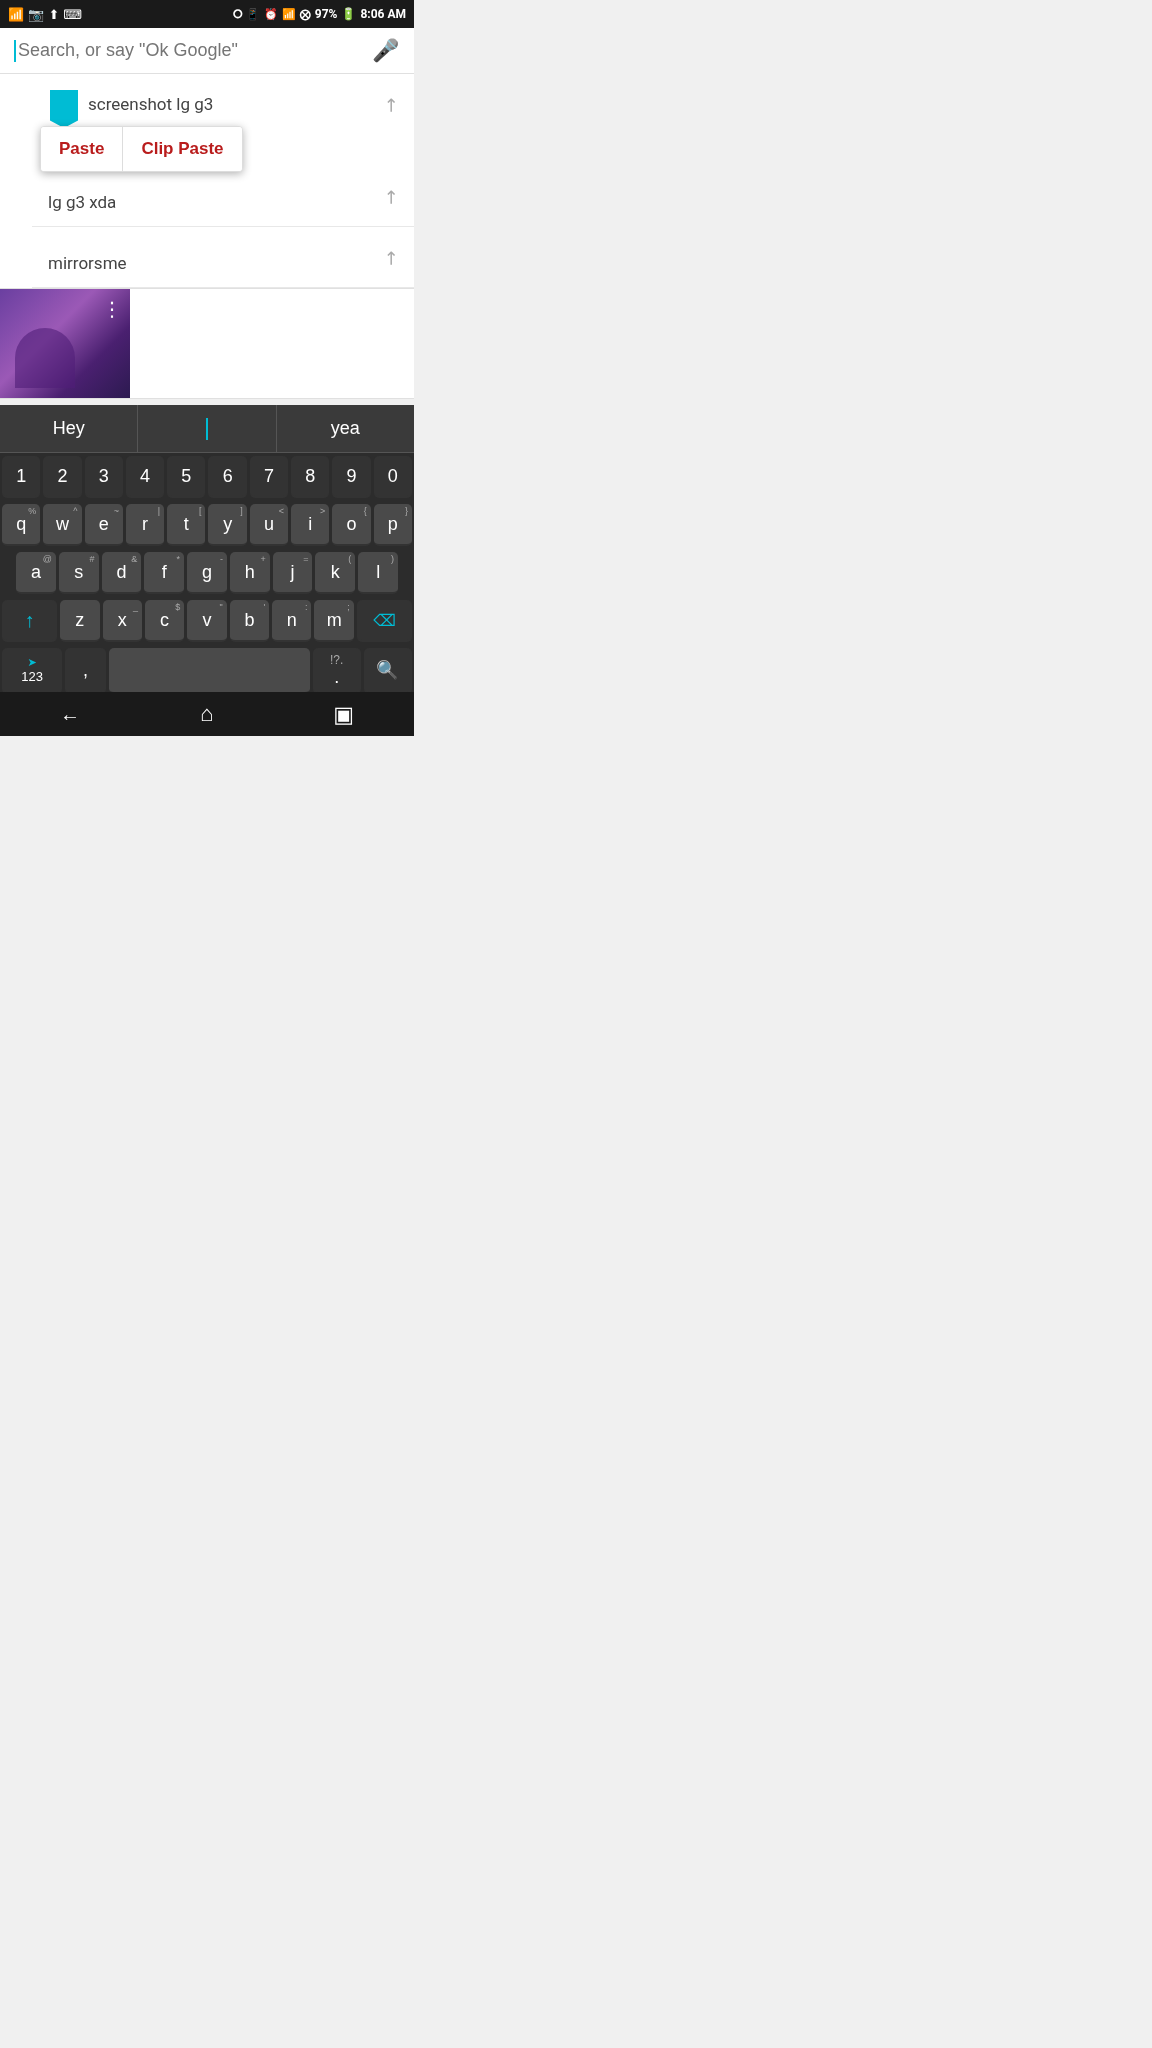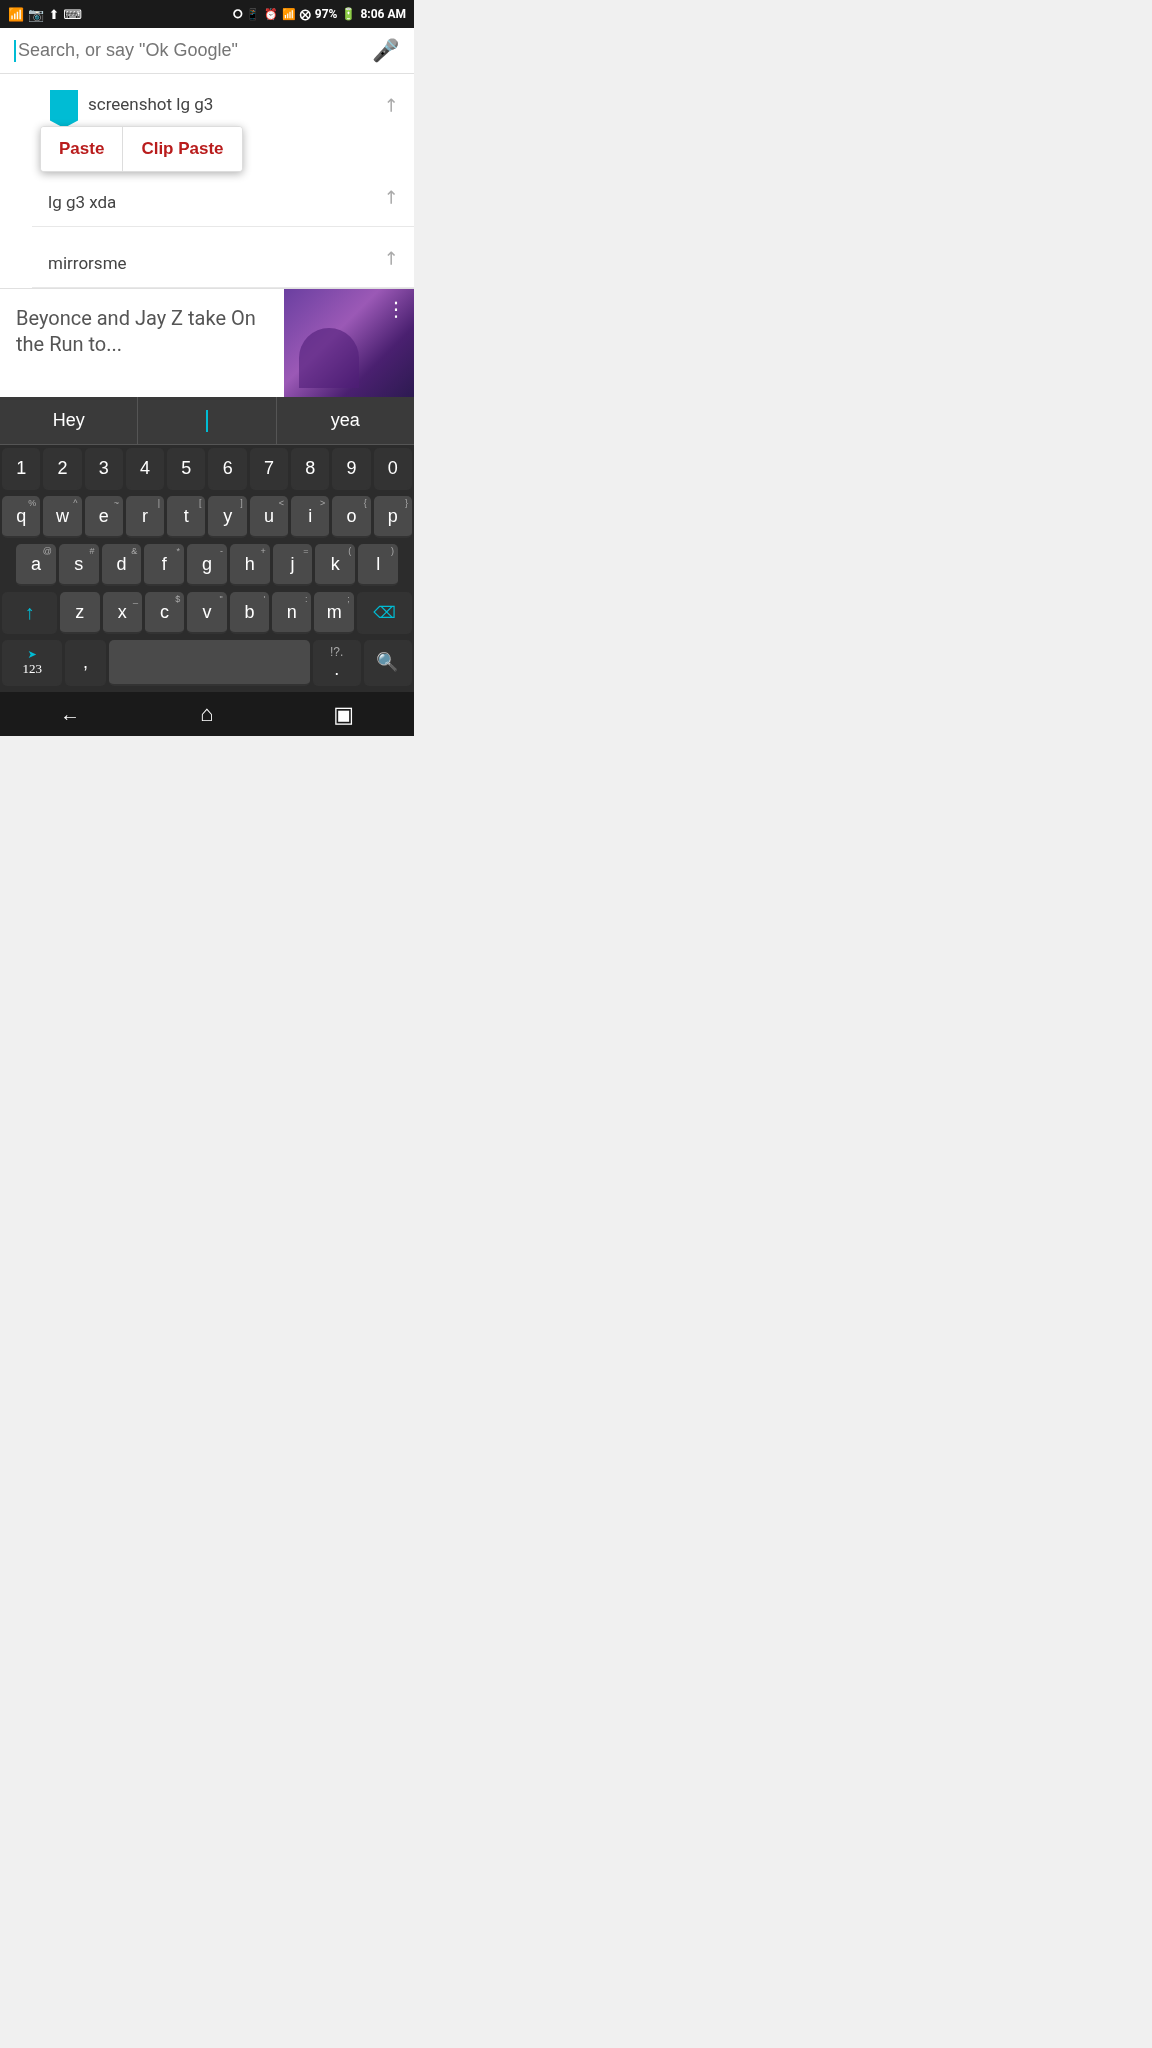--- a/index.html
+++ b/index.html
@@ -160,21 +160,21 @@
       left: 15px;
       width: 60px;
       height: 60px;
       background: rgba(80,30,120,0.6);
       border-radius: 50% 50% 0 0;
     }
 
     
     .keyboard {
       position: absolute;
-      bottom: 44px;
+      bottom: 36px;
       left: 0;
       width: 100%;
       background: #2c2c2c;
     }
 
     
     .key-suggestions {
       display: flex;
       height: 48px;
       background: #3a3a3a;
@@ -310,21 +310,20 @@
     <span class="suggestion-arrow">↗</span>
   </div>
 
   <div class="suggestion-row">
     <span class="suggestion-text">mirrorsme</span>
     <span class="suggestion-arrow">↗</span>
   </div>
 </div>
 
 <div class="news-card">
-  <div class="news-text">Beyonce and Jay Z take On the Run to...</div>
   <div class="news-image">
     <span class="three-dots">⋮</span>
   </div>
 </div>
 
 <div class="keyboard">
 
   <div class="key-suggestions">
     <div class="key-suggestion">
       <span>Hey</span>
@@ -485,21 +484,21 @@
         <span class="key-main">m</span>
       </div>
     <div class="key dark backspace-key" style="display:flex;align-items:center;justify-content:center;">
       <span style="color:#00bcd4;font-size:16px;">⌫</span>
     </div>
   </div>
 
   <div class="key-row" style="padding-bottom:6px;">
     <div class="key dark bottom-row-key num-key" style="flex:1.5; font-size:14px;">
       <span style="color:#00bcd4; font-size:11px;">➤</span>
-      <span style="font-size:13px;font-family:Liberation Serif, serif;">123</span>
+      <span style="font-size:13px;">123</span>
     </div>
     <div class="key dark bottom-row-key" style="flex:1;">
       <span>,</span>
     </div>
     <div class="key bottom-row-key space-key" style="flex:5; background:#4a4a4a;">
       <span style="font-size:13px; color:#aaa;"></span>
     </div>
     <div class="key dark bottom-row-key" style="flex:1.2;">
       <span style="font-size:12px; color:#aaa;">!?.</span>
       <span>.</span>

